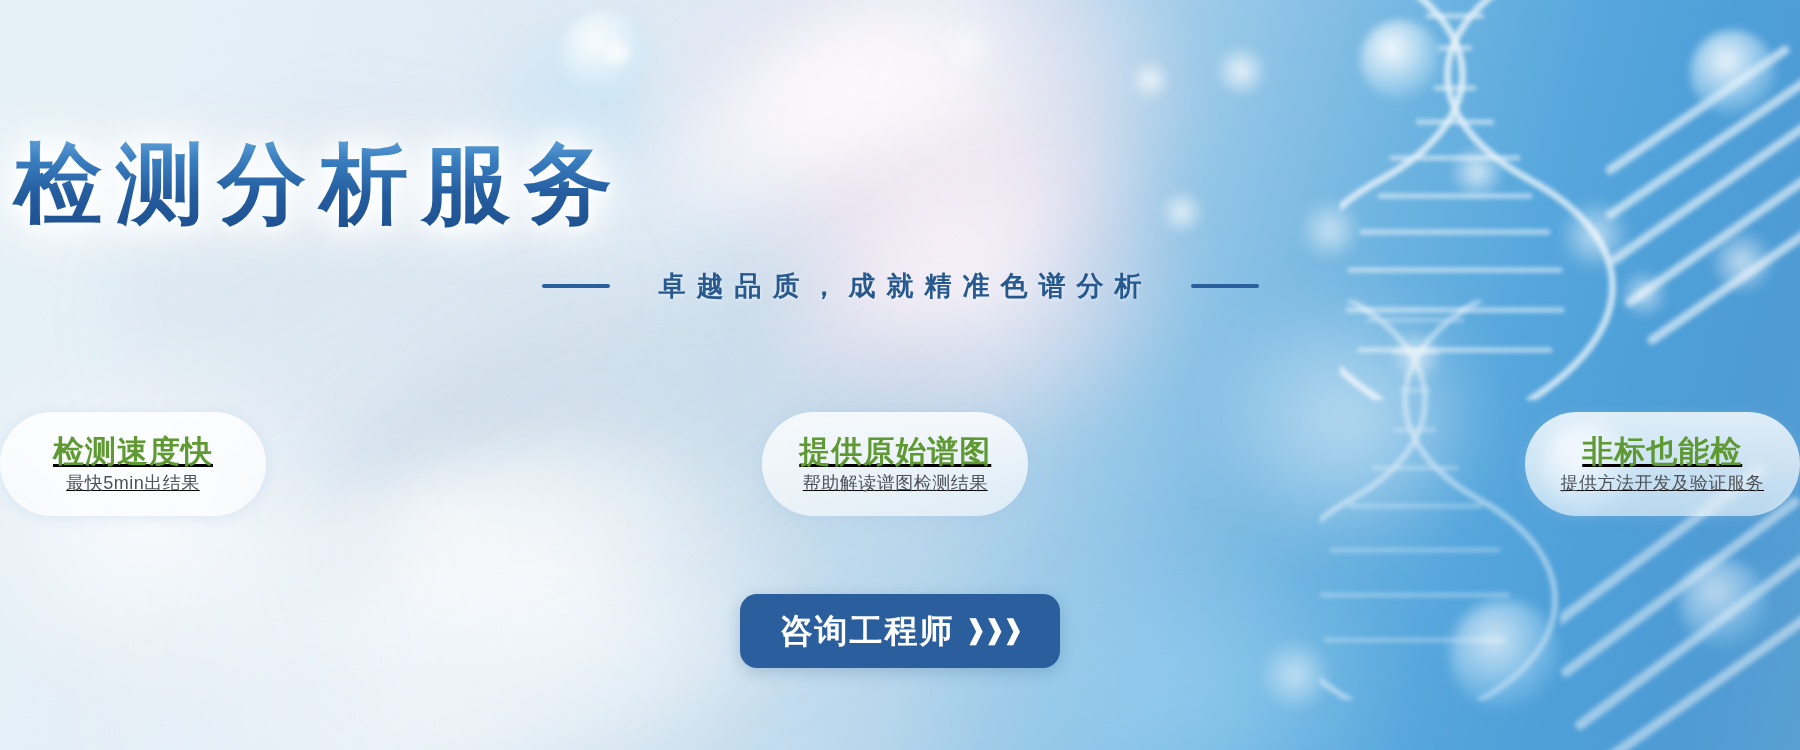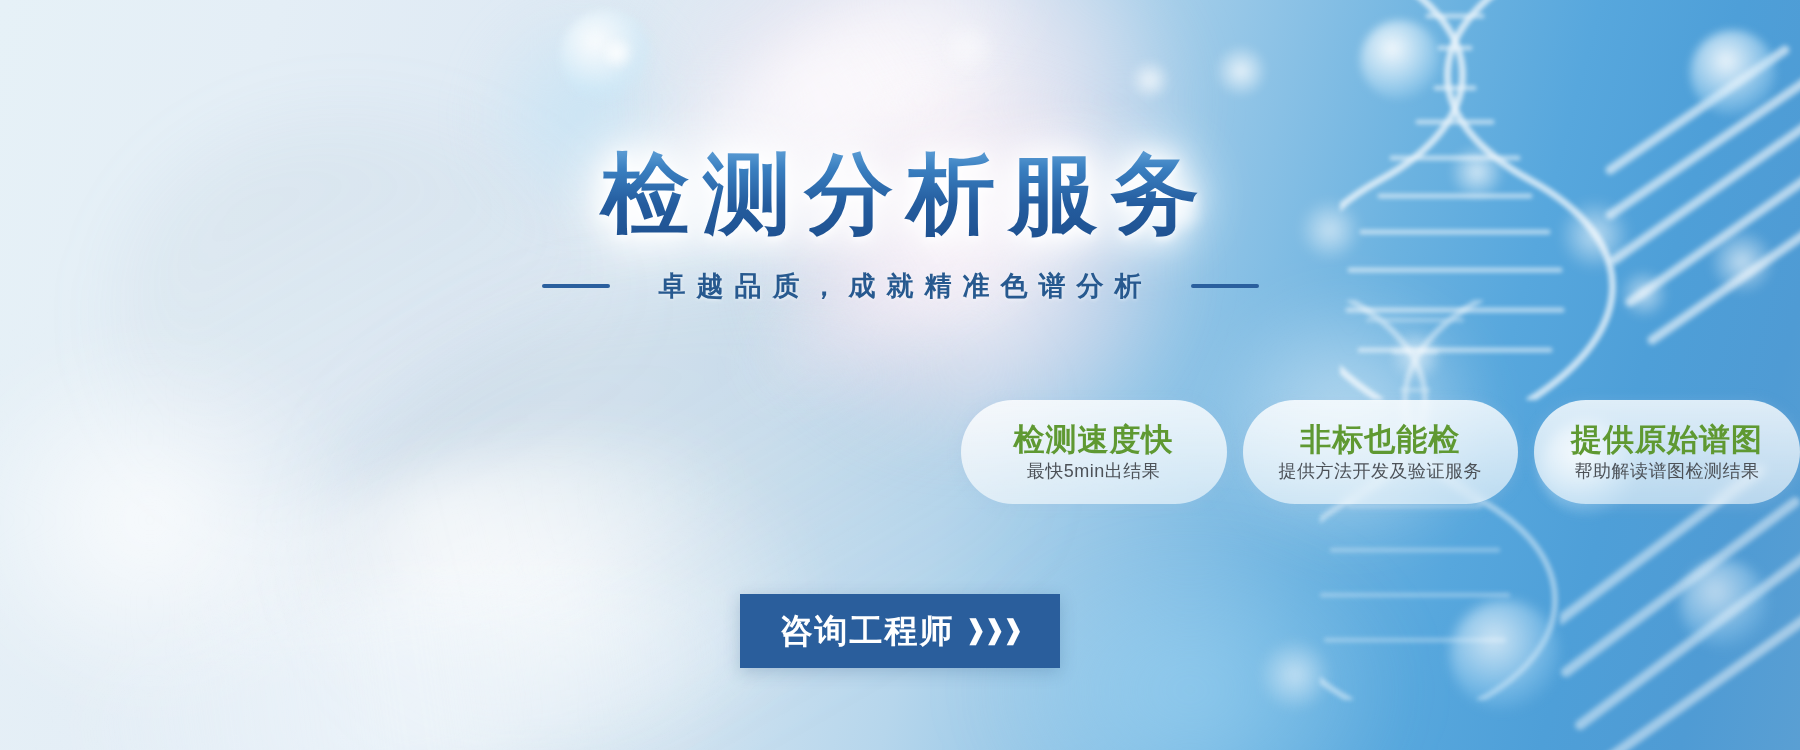--- a/index.html
+++ b/index.html
@@ -104,24 +104,24 @@
   
   .content {
     position: relative;
     z-index: 5;
     width: 1800px;
     height: 750px;
   }
 
   .title {
     position: absolute;
-    top: 142px;
+    top: 132px;
     left: 0;
     width: 1800px;
-    text-align: center;
+    text-align: left;
     font-size: 88px;
     font-weight: 700;
     letter-spacing: 14px;
     text-indent: 14px;
     line-height: 1.18;
     background: linear-gradient(180deg, #6aa9dd 0%, #3a7fc0 26%, #245c9e 60%, #1d4f8e 100%);
     -webkit-background-clip: text;
     background-clip: text;
     color: transparent;
     -webkit-text-fill-color: transparent;
@@ -152,27 +152,28 @@
     font-weight: 600;
     letter-spacing: 11px;
     text-indent: 11px;
     color: #27598f;
     white-space: nowrap;
     text-shadow: 0 1px 4px rgba(255,255,255,0.55);
   }
 
   .pills {
     position: absolute;
-    top: 400px;
+    top: 412px;
     left: 0;
     width: 1800px;
     display: flex;
-    justify-content: flex-end;
+    justify-content: space-between;
     align-items: stretch;
     gap: 16px;
+    text-decoration: underline;
   }
   .pill {
     height: 104px;
     padding: 0 36px;
     min-width: 266px;
     border-radius: 52px;
     background: linear-gradient(180deg, rgba(255,255,255,0.82) 0%, rgba(255,255,255,0.60) 100%);
     backdrop-filter: blur(4px);
     display: flex;
     flex-direction: column;
@@ -202,21 +203,21 @@
     position: absolute;
     top: 594px;
     left: 0;
     width: 1800px;
     display: flex;
     justify-content: center;
   }
   .cta {
     width: 320px;
     height: 74px;
-    border-radius: 0;
+    border-radius: 17px;
     background: #2a5e9c;
     color: #ffffff;
     border: none;
     font-family: inherit;
     font-size: 33px;
     font-weight: 700;
     letter-spacing: 2px;
     display: flex;
     align-items: center;
     justify-content: center;
@@ -351,27 +352,27 @@
 
     <div class="pills">
 
       <div class="pill">
         <span class="pill-title">检测速度快</span>
         <span class="pill-sub">最快5min出结果</span>
       </div>
 
 
       <div class="pill">
+        <span class="pill-title">提供原始谱图</span>
+        <span class="pill-sub">帮助解读谱图检测结果</span>
+      </div>
+
+      <div class="pill">
         <span class="pill-title">非标也能检</span>
         <span class="pill-sub">提供方法开发及验证服务</span>
-      </div>
-
-      <div class="pill">
-        <span class="pill-title">提供原始谱图</span>
-        <span class="pill-sub">帮助解读谱图检测结果</span>
       </div>
 
     </div>
 
     <div class="cta-wrap">
       <button class="cta">
         <span>咨询工程师</span>
         <span class="cta-arrows">❱❱❱</span>
       </button>
     </div>

